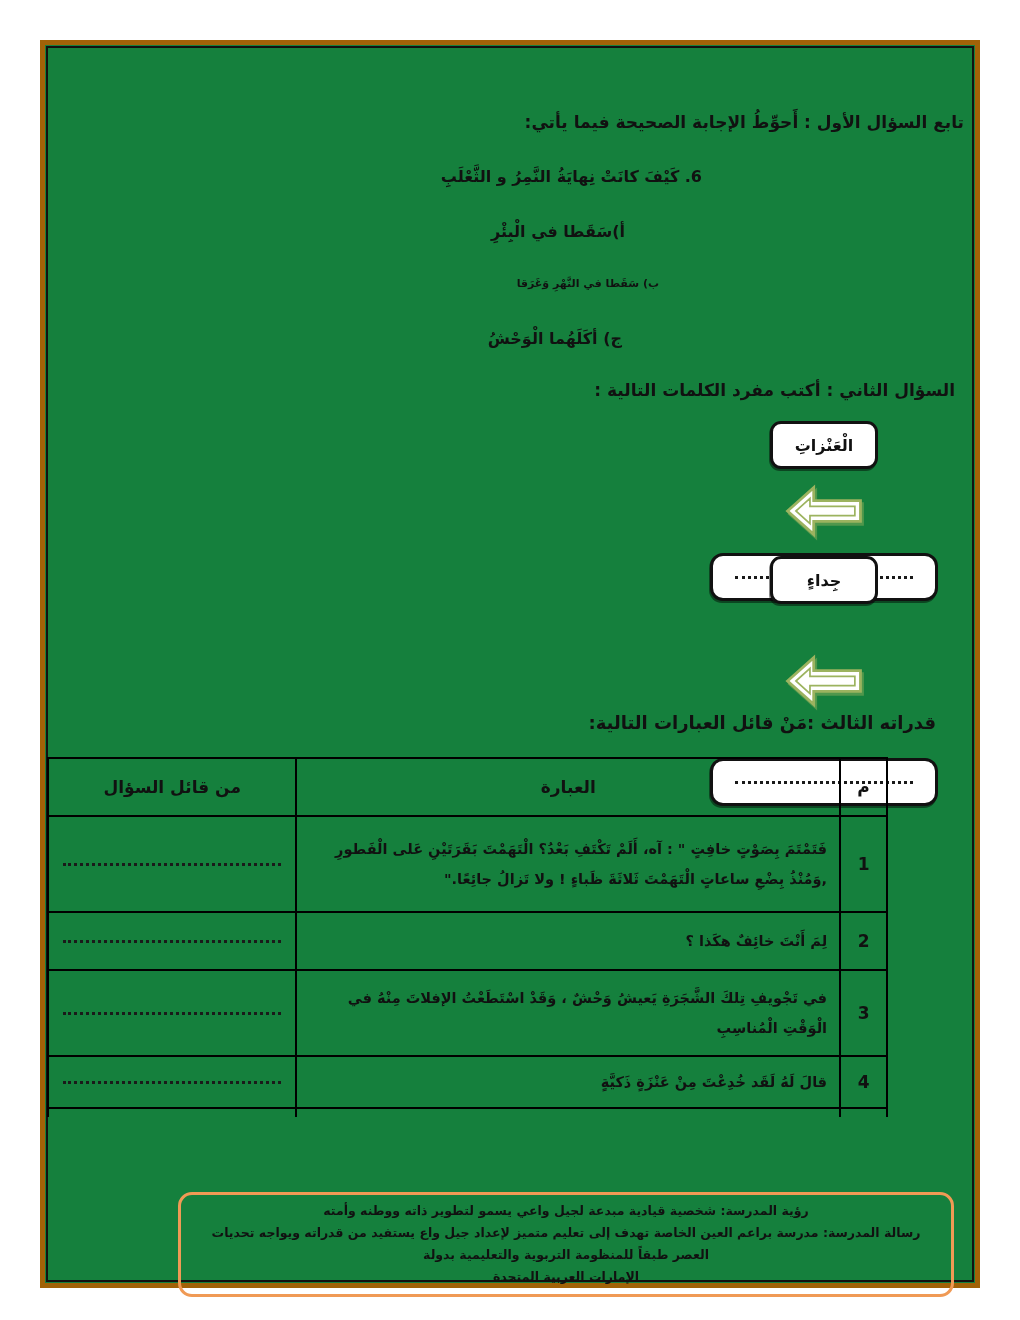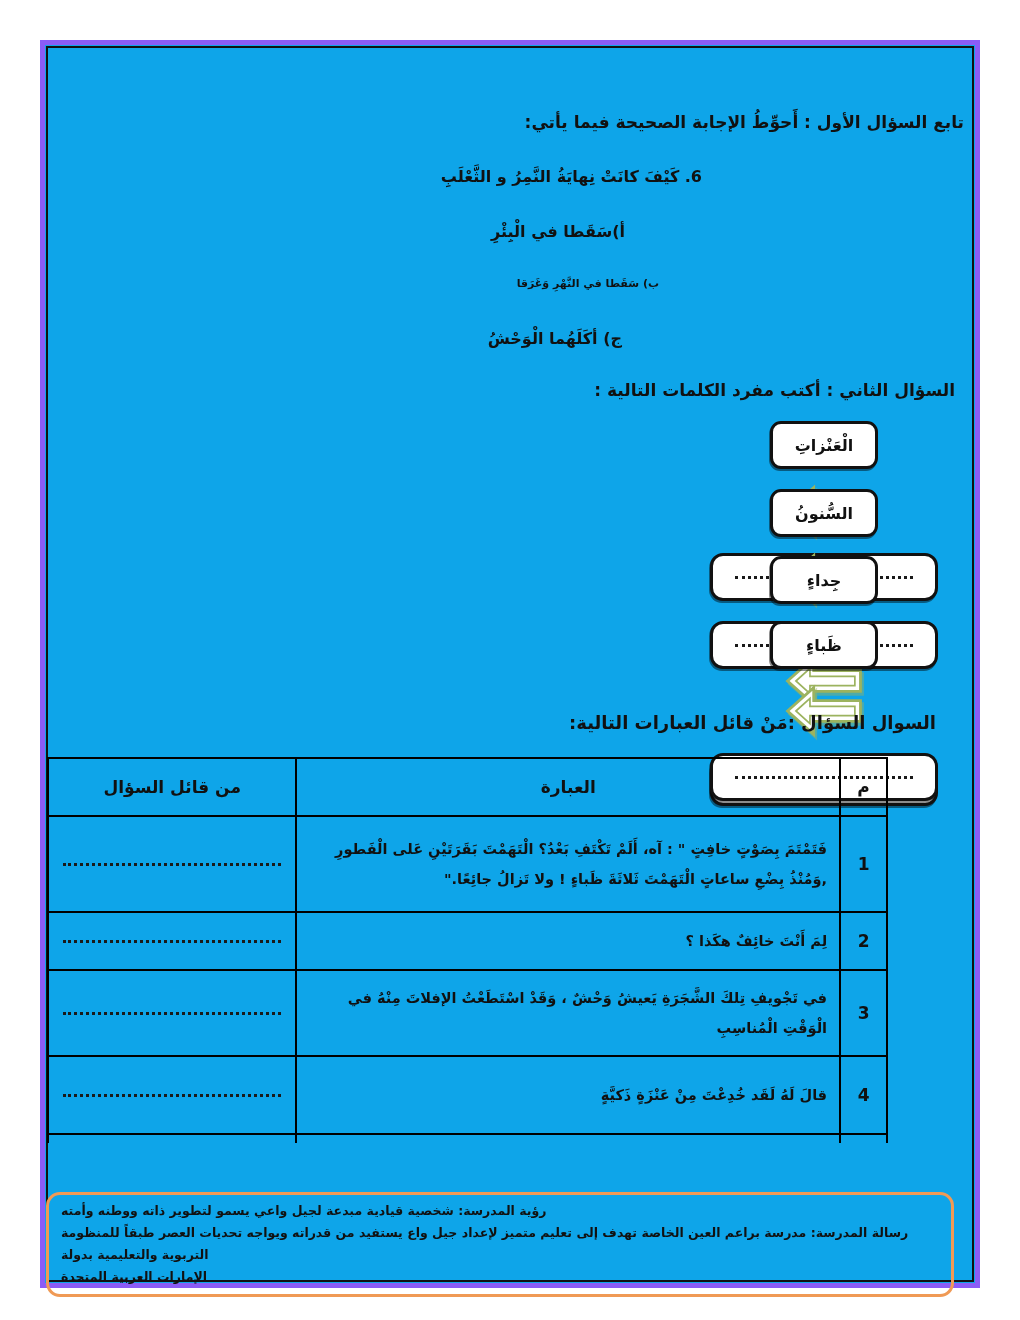--- a/index.html
+++ b/index.html
@@ -1,20 +1,20 @@
 <!DOCTYPE html>
 <html lang="ar" dir="rtl"><head>
 <meta charset="utf-8">
 <style>
   * { margin:0; padding:0; box-sizing:border-box; }
   html,body { background:#ffffff; }
   body { font-family:"DejaVu Sans", sans-serif; color:#111; }
   .page { position:relative; width:1020px; height:1320px; background:#fff; overflow:hidden; direction:rtl; }
 
-  .frame { position:absolute; left:40px; top:40px; width:940px; height:1248px; border:5px solid #8b5cf6; background:#0ea5e9; }
+  .frame { position:absolute; left:40px; top:40px; width:940px; height:1248px; border:5px solid #a16207; background:#15803d; }
   .frame-inner { position:absolute; inset:1px; border:2px solid #111; }
 
   .abs { position:absolute; white-space:nowrap; }
 
   .s1-title { top:64px;  right:8px;   font-size:17px; font-weight:bold; }
   .q6       { top:119px; right:270px; font-size:16px; font-weight:bold; }
   .opt-a    { top:174px; right:347px; font-size:16px; font-weight:bold; }
   .opt-b    { top:229px; right:313px; font-size:11px; font-weight:bold; }
   .opt-c    { top:281px; right:350px; font-size:16px; font-weight:bold; }
   .s2-title { top:332px; right:17px;  font-size:17px; font-weight:bold; }
@@ -34,26 +34,26 @@
   table.qtable { position:absolute; right:84px; top:709px; width:841px; border-collapse:collapse; direction:rtl; table-layout:fixed; }
   .qtable th, .qtable td { border:2px solid #000; vertical-align:middle; }
   .qtable th { font-size:17px; font-weight:bold; text-align:center; height:58px; }
   .col-num { width:44px; }
   .col-phrase { width:510px; }
   .col-speaker { width:233px; }
   td.num-cell { text-align:center; font-size:17px; font-weight:bold; }
   td.phrase-cell { font-size:14.5px; font-weight:bold; text-align:right; padding:6px 12px; line-height:2.1; white-space:normal; }
   td.speaker-cell { padding:0 14px; }
   .tdots { width:100%; height:0; border-bottom:3px dotted #1a1a1a; }
-  tr.r1 td { height:96px; } tr.r2 td { height:58px; } tr.r3 td { height:86px; } tr.r4 td { height:78px; }
+  tr.r1 td { height:96px; } tr.r2 td { height:58px; } tr.r3 td { height:86px; } tr.r4 td { height:52px; }
   tr.partial td { height:9px; border-bottom:none; }
 
-  .footer-box { position:absolute; right:18px; top:1144px; width:908px; min-height:76px;
+  .footer-box { position:absolute; right:18px; top:1144px; width:776px; min-height:76px;
                 border:3px solid #f09a55; border-radius:14px; padding:5px 12px 6px 12px;
-                font-size:12.5px; font-weight:bold; line-height:1.75; text-align:left; direction:rtl; }
+                font-size:12.5px; font-weight:bold; line-height:1.75; text-align:center; direction:rtl; }
   .footer-box div { white-space:normal; }
 </style>
 </head>
 <body>
 
 <div class="page">
   <div class="frame">
     <div class="frame-inner">
 
       <div class="abs s1-title">تابع السؤال الأول  : أَحوِّطُ الإجابة الصحيحة فيما يأتي:</div>
@@ -70,60 +70,36 @@
         </div>
         <svg class="arrow-wrap" viewBox="0 0 86 62">
           <polygon points="4,31 32,6 32,20 82,20 82,42 32,42 32,56" fill="#ffffff" stroke="#9cb35f" stroke-width="3"></polygon>
           <polygon points="13,31 28,17.5 28,26 76,26 76,36 28,36 28,44.5" fill="none" stroke="#9cb35f" stroke-width="1.8"></polygon>
         </svg>
         <div class="answer-box">
           <div class="dots"></div>
         </div>
       </div>
 
-      <div class="match-row mr-1">
-        <div class="word-box">
-          <span>السُّنونُ</span>
-        </div>
-        <svg class="arrow-wrap" viewBox="0 0 86 62">
-          <polygon points="4,31 32,6 32,20 82,20 82,42 32,42 32,56" fill="#ffffff" stroke="#9cb35f" stroke-width="3"></polygon>
-          <polygon points="13,31 28,17.5 28,26 76,26 76,36 28,36 28,44.5" fill="none" stroke="#9cb35f" stroke-width="1.8"></polygon>
-        </svg>
-        <div class="answer-box">
-          <div class="dots"></div>
-        </div>
-      </div>
 
       <div class="match-row mr-2">
         <div class="word-box">
           <span>جِداءٍ</span>
         </div>
         <svg class="arrow-wrap" viewBox="0 0 86 62">
           <polygon points="4,31 32,6 32,20 82,20 82,42 32,42 32,56" fill="#ffffff" stroke="#9cb35f" stroke-width="3"></polygon>
           <polygon points="13,31 28,17.5 28,26 76,26 76,36 28,36 28,44.5" fill="none" stroke="#9cb35f" stroke-width="1.8"></polygon>
         </svg>
         <div class="answer-box">
           <div class="dots"></div>
         </div>
       </div>
 
-      <div class="match-row mr-3">
-        <div class="word-box">
-          <span>ظَباءٍ</span>
-        </div>
-        <svg class="arrow-wrap" viewBox="0 0 86 62">
-          <polygon points="4,31 32,6 32,20 82,20 82,42 32,42 32,56" fill="#ffffff" stroke="#9cb35f" stroke-width="3"></polygon>
-          <polygon points="13,31 28,17.5 28,26 76,26 76,36 28,36 28,44.5" fill="none" stroke="#9cb35f" stroke-width="1.8"></polygon>
-        </svg>
-        <div class="answer-box">
-          <div class="dots"></div>
-        </div>
-      </div>
 
-      <div class="abs s3-title">السوال السؤال   :مَنْ قائل العبارات التالية:</div>
+      <div class="abs s3-title">قدراته الثالث   :مَنْ قائل العبارات التالية:</div>
 
       <table class="qtable">
         <tbody>
             <tr>
           <th class="col-num">م</th>
           <th class="col-phrase">العبارة</th>
           <th class="col-speaker">من قائل السؤال</th>
         </tr>
         <tr class="r1">
           <td class="num-cell">1</td>

